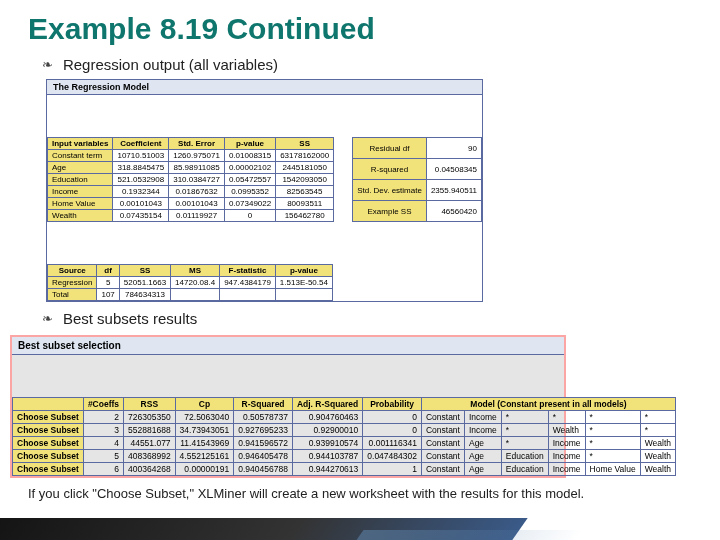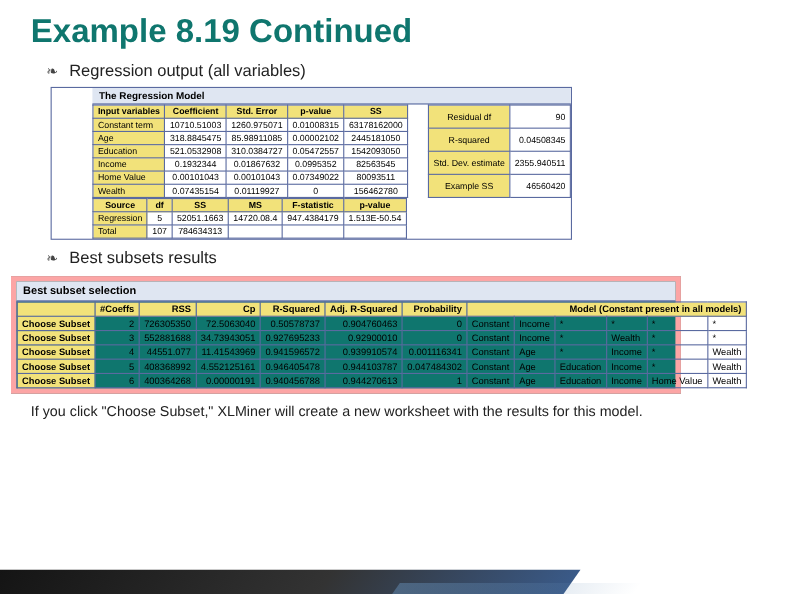--- a/index.html
+++ b/index.html
@@ -35,63 +35,63 @@
     color: #222;
     padding: 8px 0 0 28px;
   }
   .tbl-wrap {
     margin: 0 0 6px 46px;
   }
   .reg-container {
     border: 1px solid #5a6aa0;
     display: inline-block;
     background: #fff;
-    padding-left: 37px;
   }
   .reg-header {
     background: #dfe6f2;
     font-size: 9px;
     font-weight: bold;
     padding: 2px 6px;
     border-bottom: 1px solid #5a6aa0;
   }
   .reg-flex { display: flex; }
   table {
     border-collapse: collapse;
     font-size: 8px;
+    margin-top: 42px;
   }
   th, td {
     border: 1px solid #5a6aa0;
     padding: 1px 4px;
     white-space: nowrap;
     text-align: left;
   }
   td.num { text-align: center; }
   .hdr-yellow { background: #f2e27a; font-weight: bold; text-align: center; }
   .lbl-yellow { background: #f2e27a; }
   .anova-label {
     font-size: 9px;
     font-weight: bold;
     padding: 4px 6px 2px 6px;
   }
   .subset-container {
-    border: 5px solid #fca5a5;
+    border: 2px solid #fca5a5;
     margin: 2px 10px 0 10px;
-    width: 609px;
-    background: #0f766e;
+    width: 556px;
+    background: #e5e5e5;
   }
   .subset-header {
     background: #dfe6f2;
     font-size: 10px;
     font-weight: bold;
     padding: 3px 6px;
     border-bottom: 1px solid #5a6aa0;
   }
   .subset-tbl { width: 100%; font-size: 8.5px; }
-  .subset-tbl th { background: #f2e27a; font-weight: bold; text-align: right; }
+  .subset-tbl th { background: #f2e27a; font-weight: bold; text-align: center; }
   .subset-tbl td { text-align: right; }
   .subset-tbl td.lab { background: #f2e27a; text-align: left; font-weight: bold; }
   .subset-tbl td.modelc { text-align: left; }
   .swoosh {
     position: absolute;
     bottom: 0; left: 0;
     width: 720px; height: 26px;
   }
   .swoosh .bar1 {
     position: absolute; bottom: 0; left: -40px;

